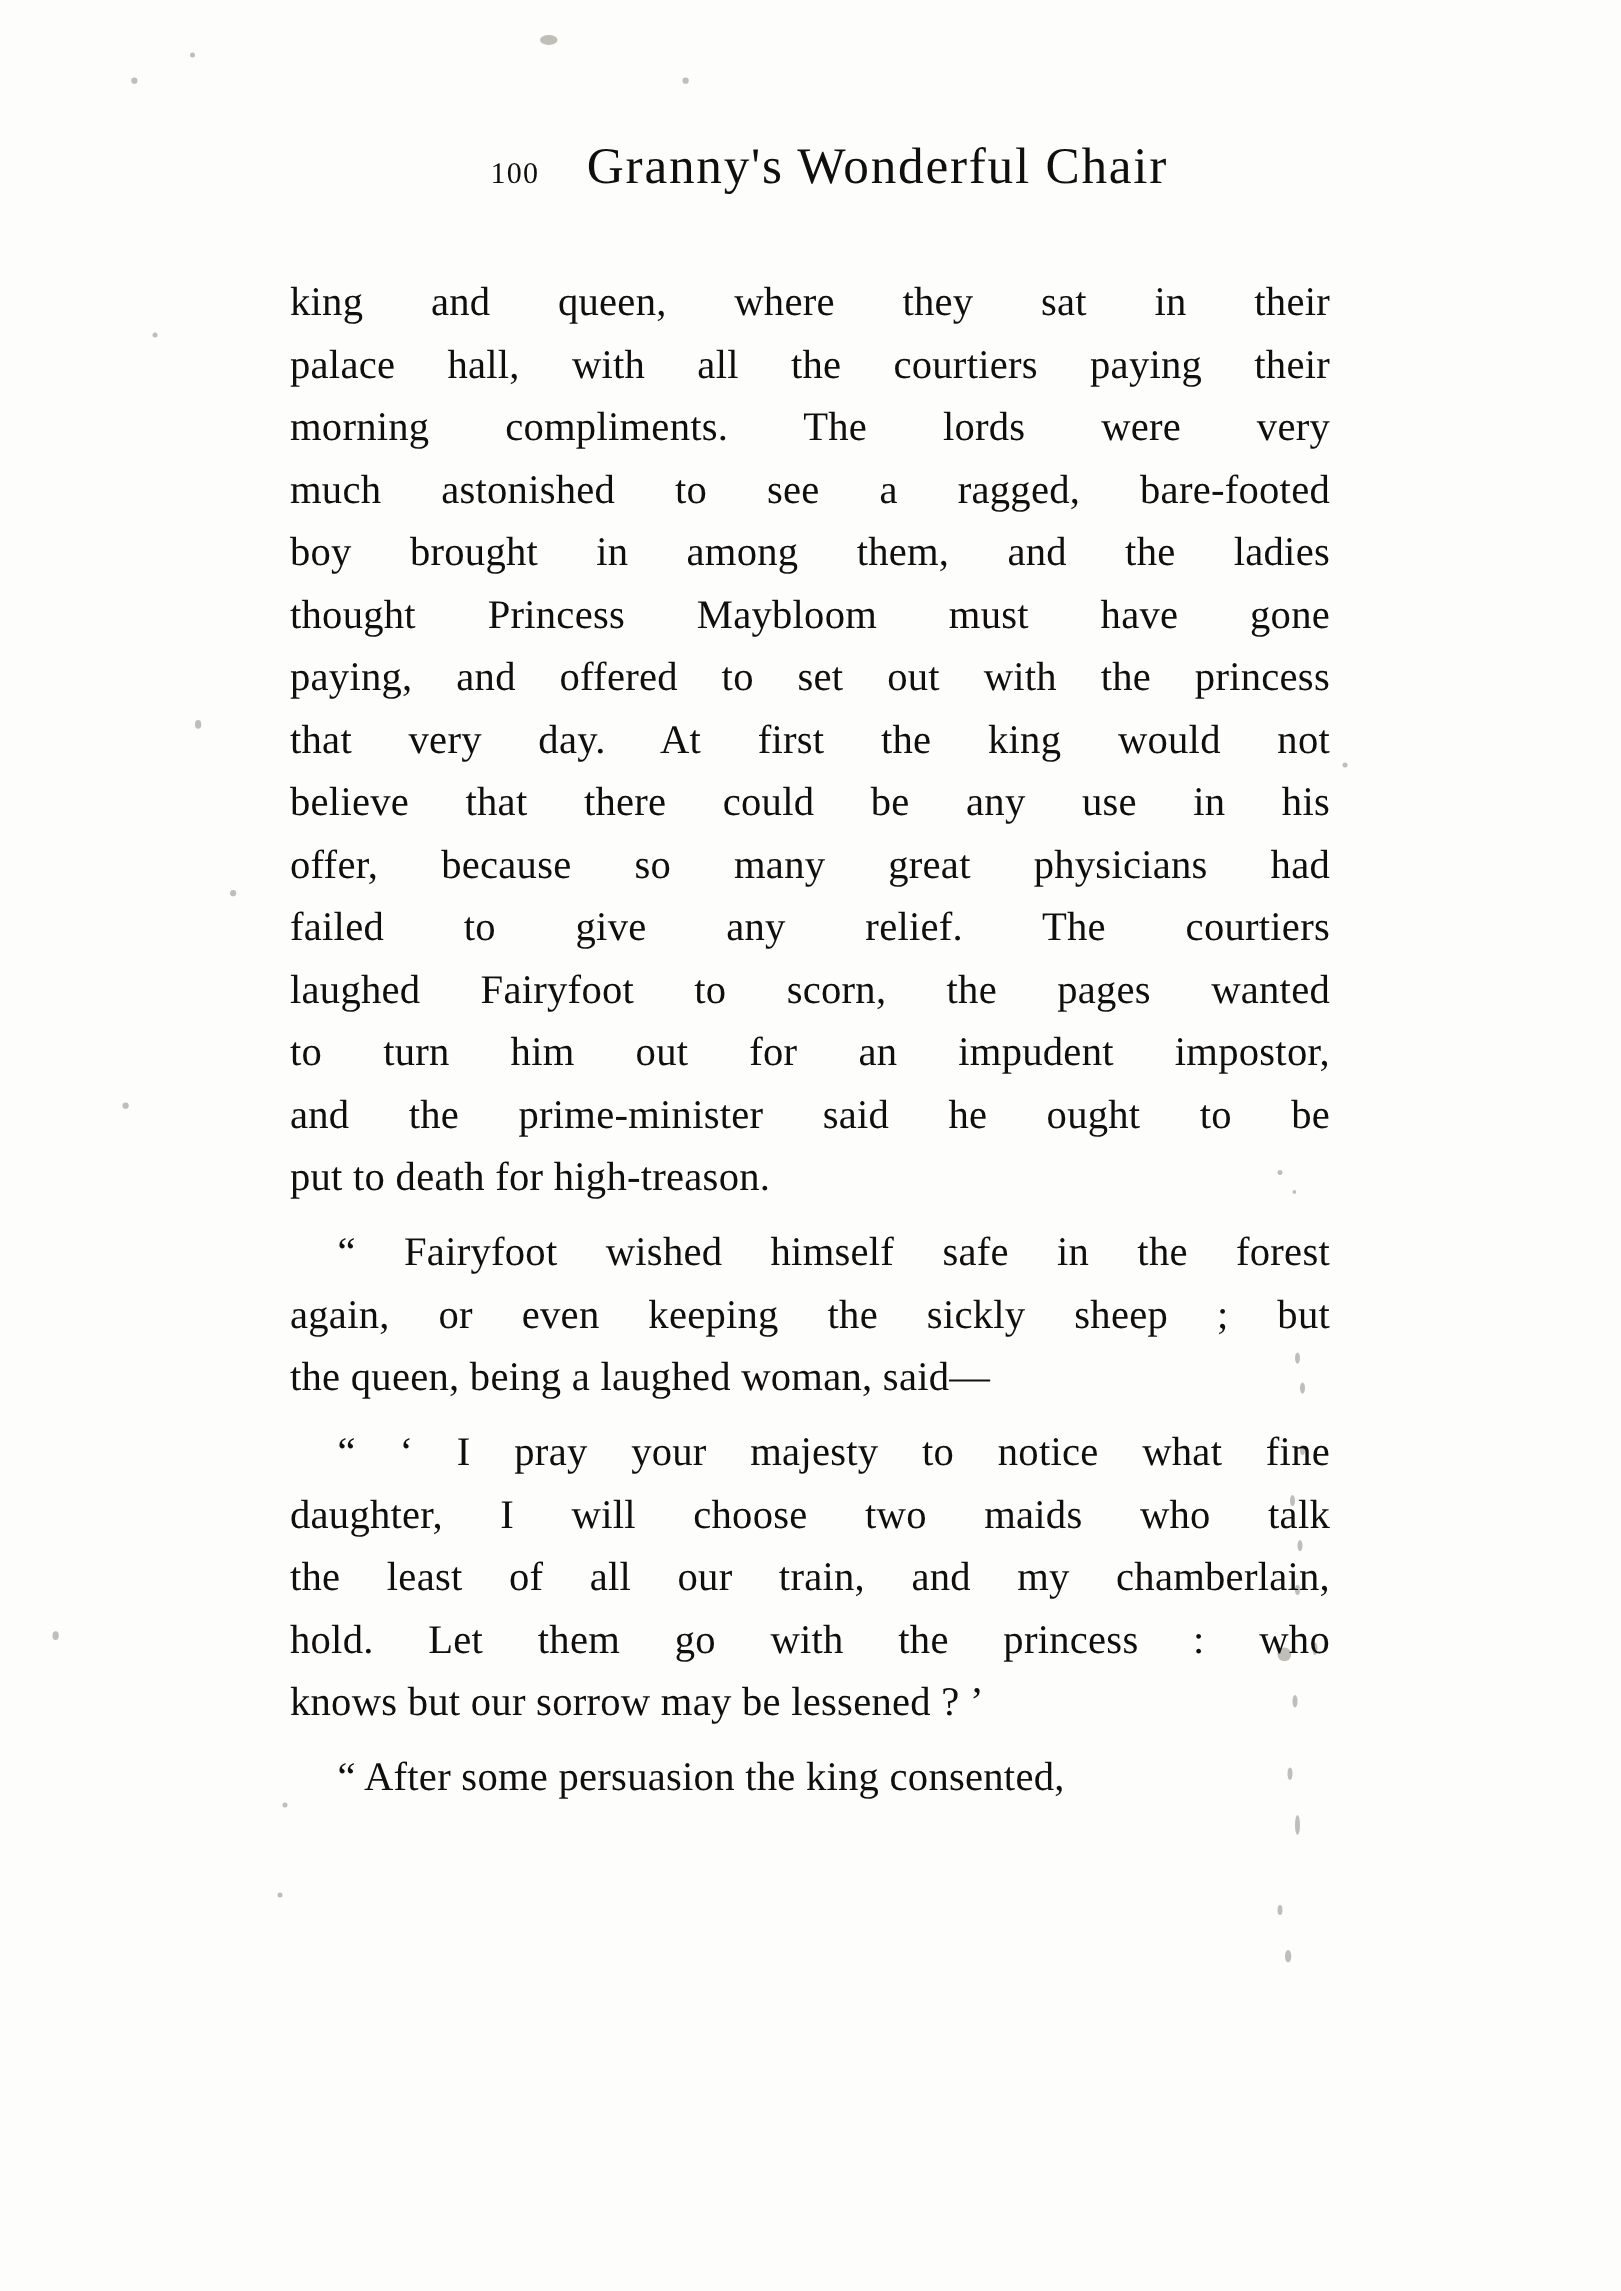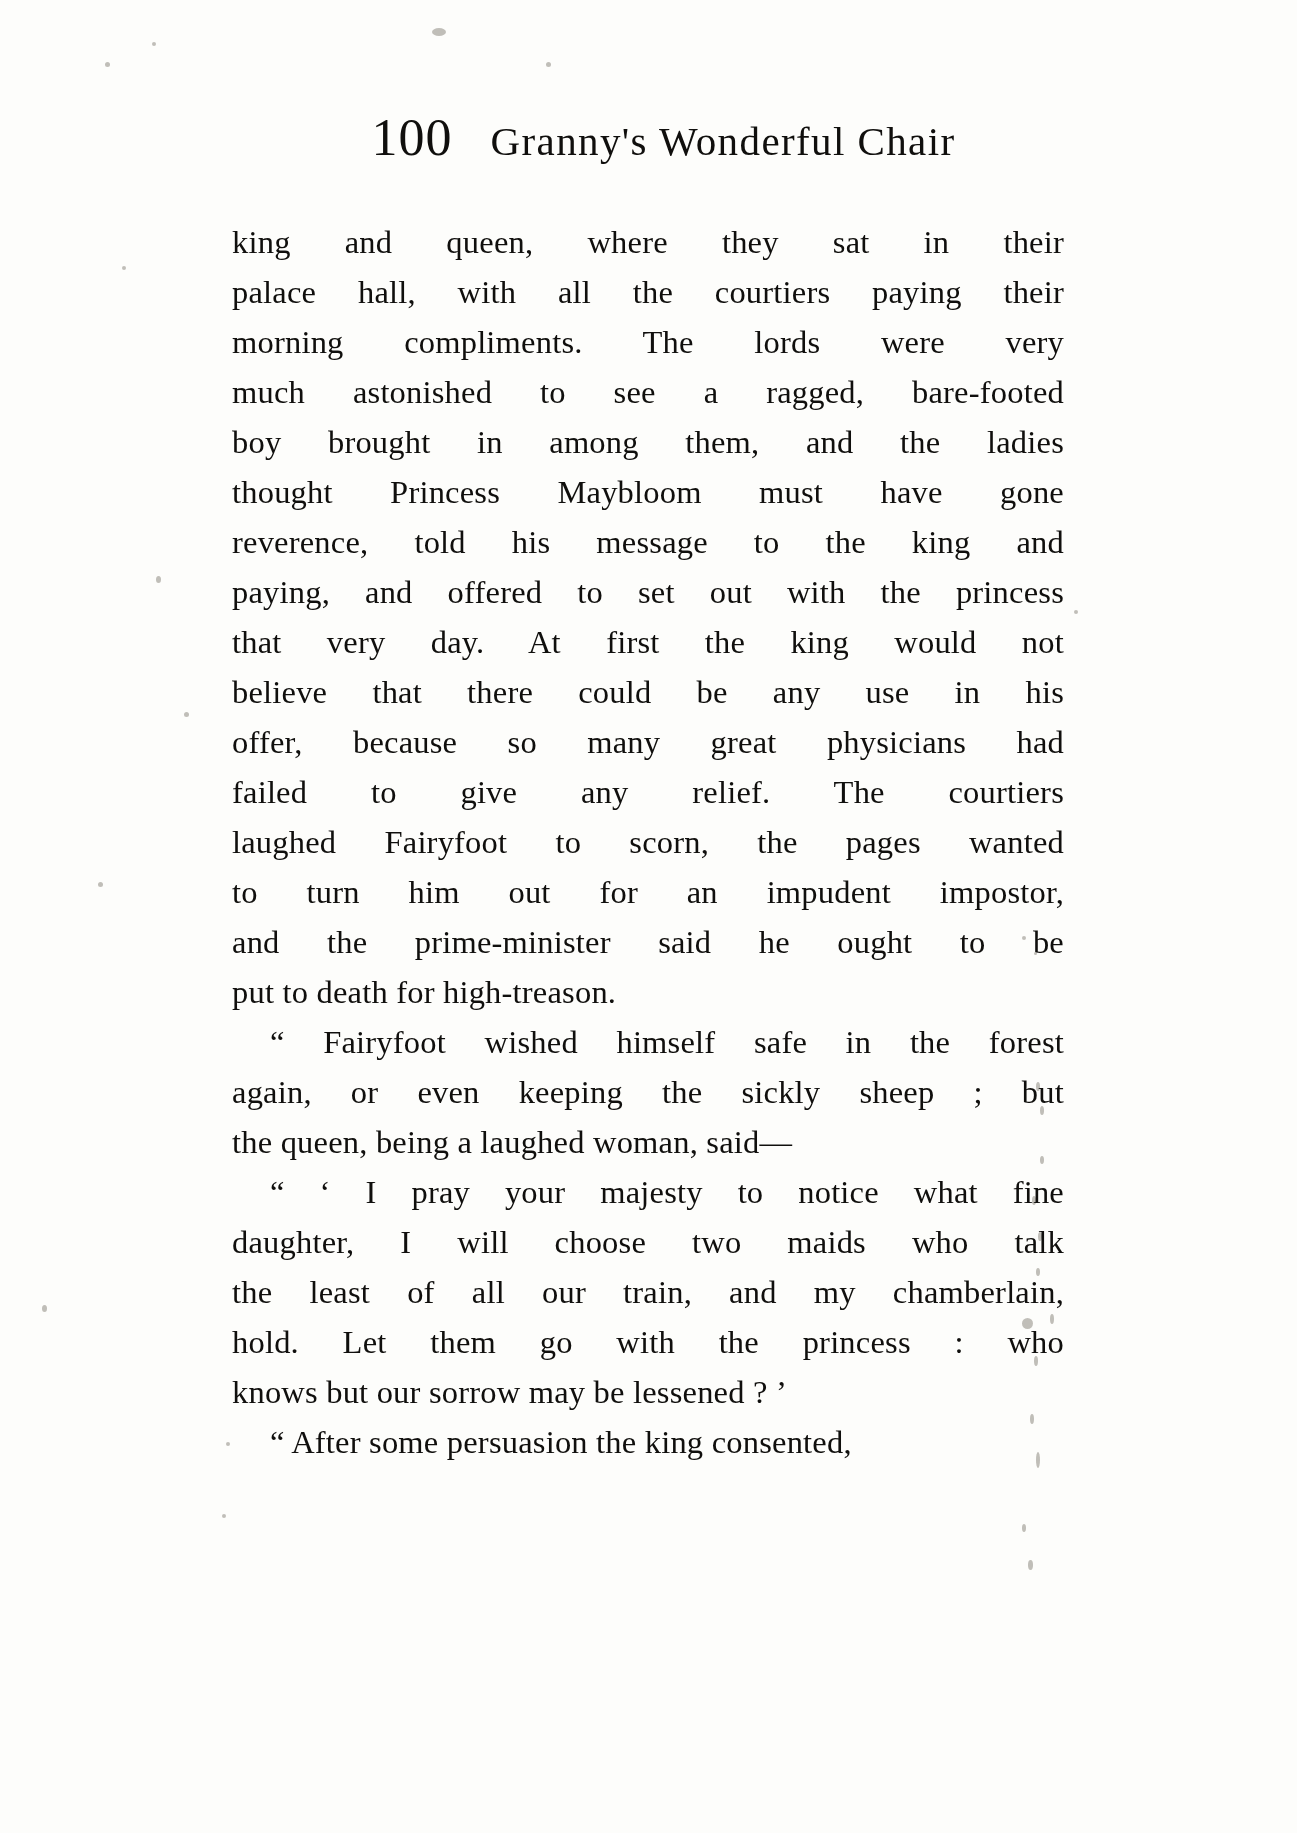--- a/index.html
+++ b/index.html
@@ -35,21 +35,21 @@
 
   .header {
     position: absolute;
     left: 0;
     top: 108px;
     width: 1297px;
     text-align: center;
     white-space: nowrap;
   }
   .header .folio {
-    font-size: 52px;
+    font-size: 24px;
     letter-spacing: 1px;
     margin-right: 38px;
     vertical-align: baseline;
     margin-left: 30px;
   }
   .header .title {
     font-size: 41px;
     letter-spacing: 1.4px;
   }
 
@@ -74,20 +74,21 @@
     display: block;
     white-space: nowrap;
   }
   .line.j {
     text-align: justify;
     text-align-last: justify;
     white-space: normal;
   }
   .line.ind {
     padding-left: 38px;
+    margin-top: 10px;
   }
 </style>
 </head>
 <body>
 
 <div class="page">
 
   <div class="speck" style="left:432px;top:28px;width:14px;height:8px;"></div>
   <div class="speck" style="left:546px;top:62px;width:5px;height:5px;"></div>
   <div class="speck" style="left:152px;top:42px;width:4px;height:4px;"></div>
@@ -122,21 +123,20 @@
 
   <div class="textblock">
 
     <p class="para">
       <span class="line j">king  and  queen,  where  they  sat  in  their</span>
       <span class="line j">palace hall, with all the courtiers paying their</span>
       <span class="line j">morning compliments.   The lords were very</span>
       <span class="line j">much astonished to see a ragged, bare-footed</span>
       <span class="line j">boy brought in among them, and the ladies</span>
       <span class="line j">thought Princess Maybloom must have gone</span>
-      <span class="line j">reverence, told  his  message  to  the  king  and</span>
       <span class="line j">paying, and offered to set out with the princess</span>
       <span class="line j">that very day.   At first the king would not</span>
       <span class="line j">believe that there could be any use in his</span>
       <span class="line j">offer, because so many great physicians had</span>
       <span class="line j">failed  to  give  any  relief.    The  courtiers</span>
       <span class="line j">laughed Fairyfoot to scorn, the pages wanted</span>
       <span class="line j">to turn him out for an impudent impostor,</span>
       <span class="line j">and the prime-minister said he ought to be</span>
       <span class="line">put to death for high-treason.</span>
     </p>

